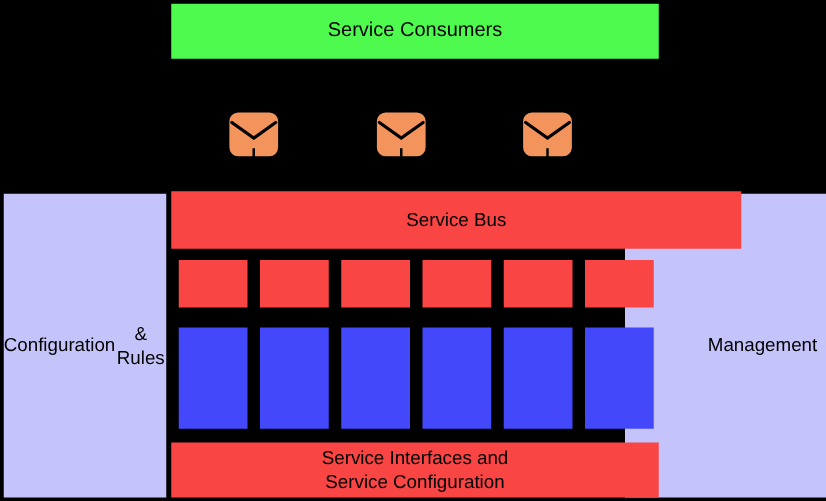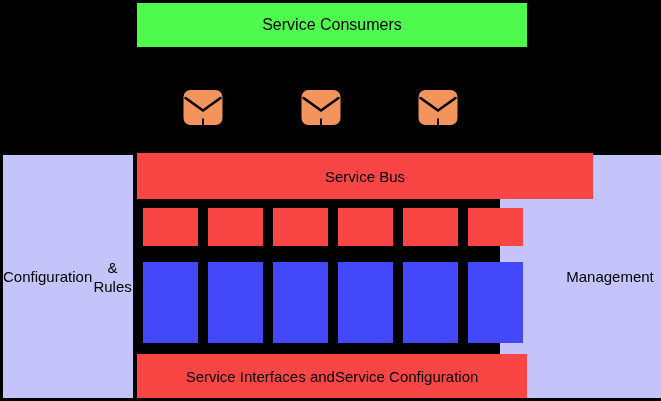--- a/index.html
+++ b/index.html
@@ -31,21 +31,21 @@
   .panel-right{left:500px;padding-left:45px;}
 
   
   .bus{left:137px;top:153px;width:456px;height:46px;background:var(--red);}
   .row{position:absolute;left:143px;width:380px;display:flex;gap:10px;}
   .row-red{top:208px;height:38px;}
   .row-blue{top:262px;height:81px;}
   .cell{width:55px;height:100%;}
   .cell-red{background:var(--red);}
   .cell-blue{background:var(--blue);}
-  .impl{left:137px;top:354px;width:390px;height:44px;background:var(--red);flex-direction:row;}
+  .impl{left:137px;top:354px;width:390px;height:44px;background:var(--red);flex-direction:column;}
 </style>
 </head>
 <body>
 
 <div class="canvas">
 
   <div class="box consumers">
     <span class="label-lg">Service Consumers</span>
   </div>
 

